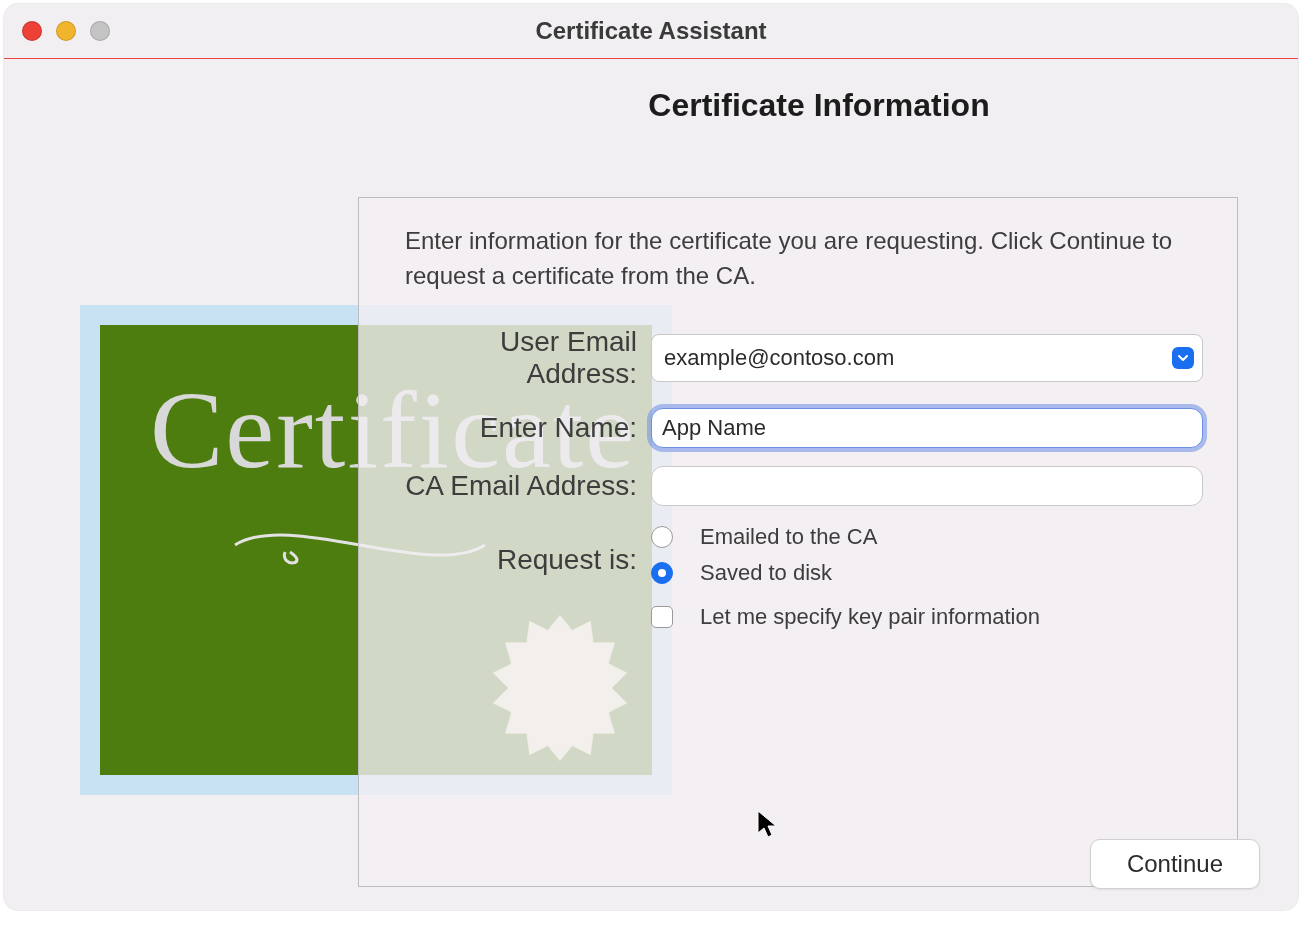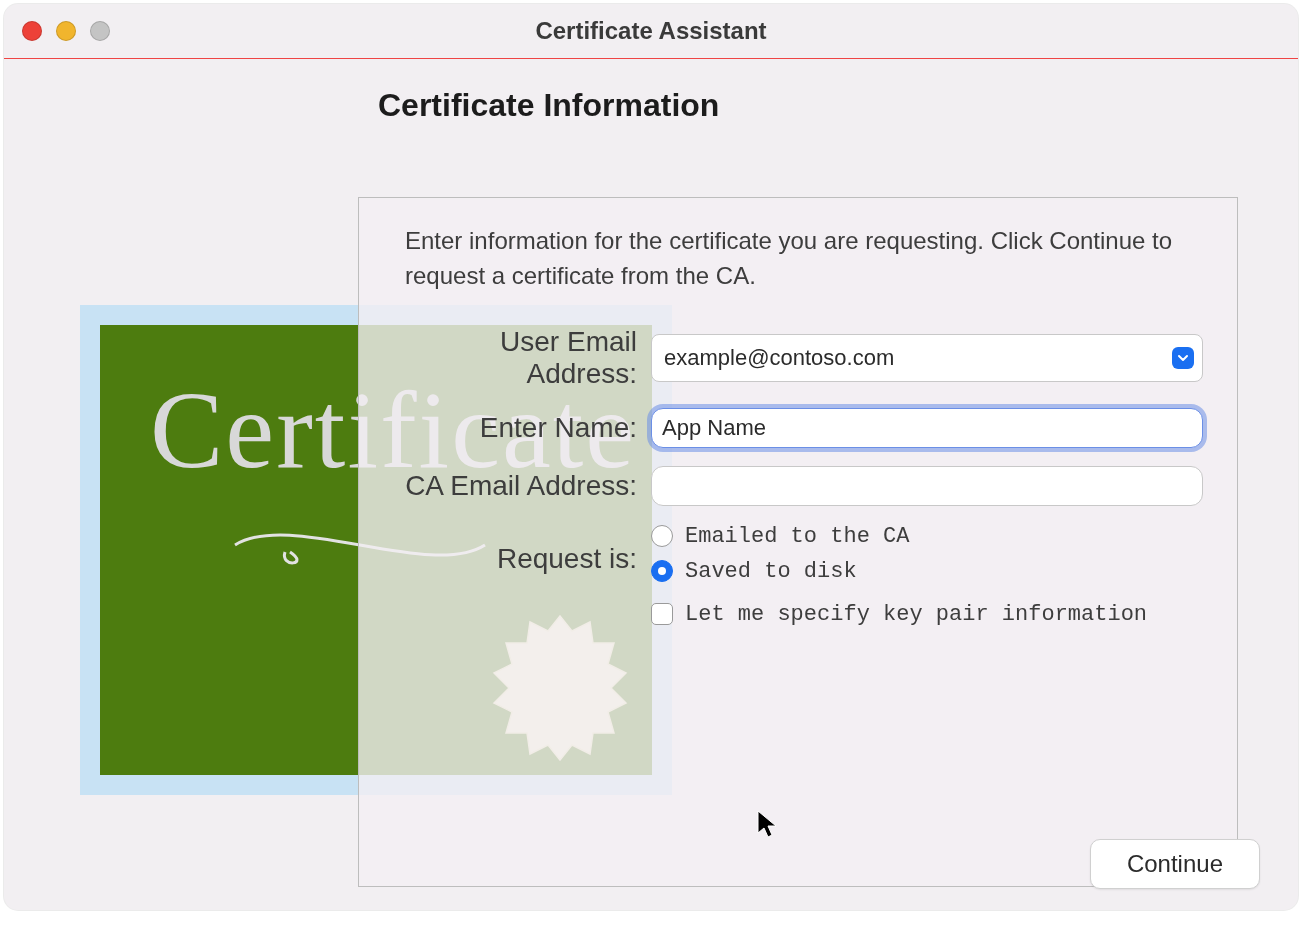--- a/index.html
+++ b/index.html
@@ -108,20 +108,21 @@
     top: 288px;
     width: 150px;
     height: 150px;
   }
 
   .heading {
     margin: 0 0 18px 336px;
     font-size: 32px;
     font-weight: 700;
     color: #1c1c1c;
+    text-align: center;
   }
 
   .panel {
     position: absolute;
     left: 354px;
     top: 138px;
     width: 880px;
     height: 690px;
     border: 1px solid var(--panel-border);
     background: rgba(242,239,242,0.80);
@@ -192,25 +193,24 @@
     font-family: inherit;
   }
   input[type="text"].textfield.focused {
     border: 1px solid var(--focus);
     box-shadow: 0 0 0 4px rgba(107,143,230,0.55);
   }
 
   .radio-row, .check-row {
     display: flex;
     align-items: center;
-    gap: 12px;
+    gap: 27px;
     font-size: 22px;
     color: var(--text-soft);
     margin-bottom: 10px;
-    font-family: Liberation Mono, monospace;
   }
   .radio {
     width: 22px;
     height: 22px;
     border-radius: 50%;
     border: 1.5px solid #9a9a9a;
     background: #ffffff;
     flex-shrink: 0;
     box-sizing: border-box;
     position: relative;

